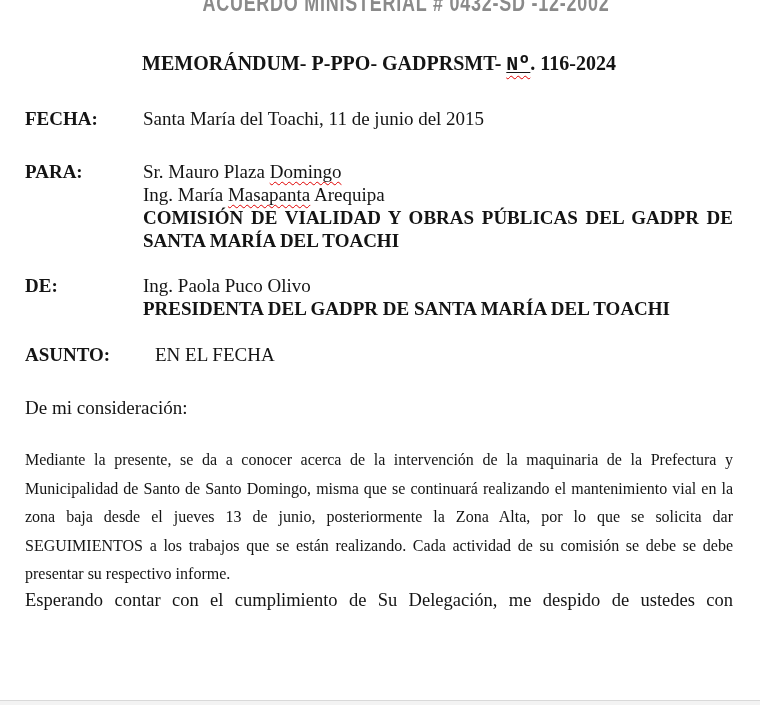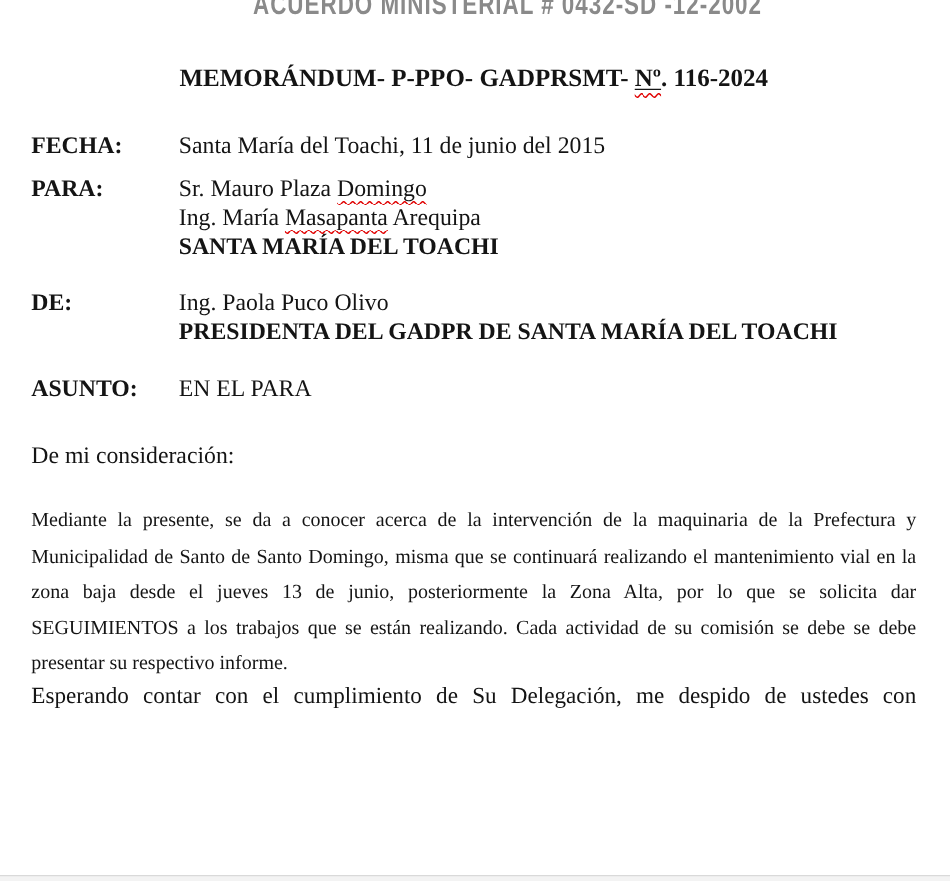--- a/index.html
+++ b/index.html
@@ -31,35 +31,36 @@
   .title {
     margin-top: 38px;
     text-align: center;
     font-weight: 700; font-size: 20px; line-height: 24px;
     white-space: nowrap;
   }
   .nwrap {
     text-decoration: underline wavy #e00000 1px;
     text-decoration-skip-ink: none;
     text-underline-offset: 5px;
+    font-family: Liberation Mono, monospace;
   }
   .nsolid {
     text-decoration: underline solid currentColor 1px;
     text-decoration-skip-ink: none;
     text-underline-offset: 2px;
   }
 
   .field { display: flex; font-size: 19px; line-height: 23px; }
   .field .label { width: 118px; flex: 0 0 118px; font-weight: 700; }
   .field .value { flex: 1 1 auto; min-width: 0; }
 
   .f-fecha  { margin-top: 30px; }
-  .f-para   { margin-top: 12px; }
+  .f-para   { margin-top: 30px; }
   .f-de     { margin-top: 22px; }
-  .f-asunto { margin-top: 23px; }
+  .f-asunto { margin-top: 23px; gap: 12px; }
 
   .bold-line { font-weight: 700; }
   .justify-stretch { text-align: justify; text-align-last: justify; }
 
   .sp {
     text-decoration: underline wavy #e00000 1px;
     text-decoration-skip-ink: none;
     text-underline-offset: 3px;
   }
 
@@ -98,35 +99,36 @@
     <div class="field f-fecha">
       <div class="label">FECHA:</div>
       <div class="value">Santa María del Toachi, 11 de junio del 2015</div>
     </div>
 
     <div class="field f-para">
       <div class="label">PARA:</div>
       <div class="value">
         <div><span>Sr. Mauro Plaza </span><span class="sp">Domingo</span><span></span></div>
         <div><span>Ing. María </span><span class="sp">Masapanta</span><span> Arequipa</span></div>
+        <div class="bold-line justify-stretch">COMISIÓN DE VIALIDAD Y OBRAS PÚBLICAS DEL GADPR DE</div>
         <div class="bold-line">SANTA MARÍA DEL TOACHI</div>
       </div>
     </div>
 
     <div class="field f-de">
       <div class="label">DE:</div>
       <div class="value">
         <div>Ing. Paola Puco Olivo</div>
         <div class="bold-line">PRESIDENTA DEL GADPR DE SANTA MARÍA DEL TOACHI</div>
       </div>
     </div>
 
     <div class="field f-asunto">
       <div class="label">ASUNTO:</div>
-      <div class="value">EN EL PARA</div>
+      <div class="value">EN EL FECHA</div>
     </div>
 
     <div class="salutation">De mi consideración:</div>
 
     <div class="paragraph">Mediante la presente, se da a conocer acerca de la intervención de la maquinaria de la Prefectura y Municipalidad de Santo de Santo Domingo, misma que se continuará realizando el mantenimiento vial en la zona baja desde el jueves 13 de junio, posteriormente la Zona Alta, por lo que se solicita dar SEGUIMIENTOS a los trabajos que se están realizando. Cada actividad de su comisión se debe se debe presentar su respectivo informe.</div>
 
     <div class="closing">Esperando contar con el cumplimiento de Su Delegación, me despido de ustedes con</div>
 
   </div>
 

